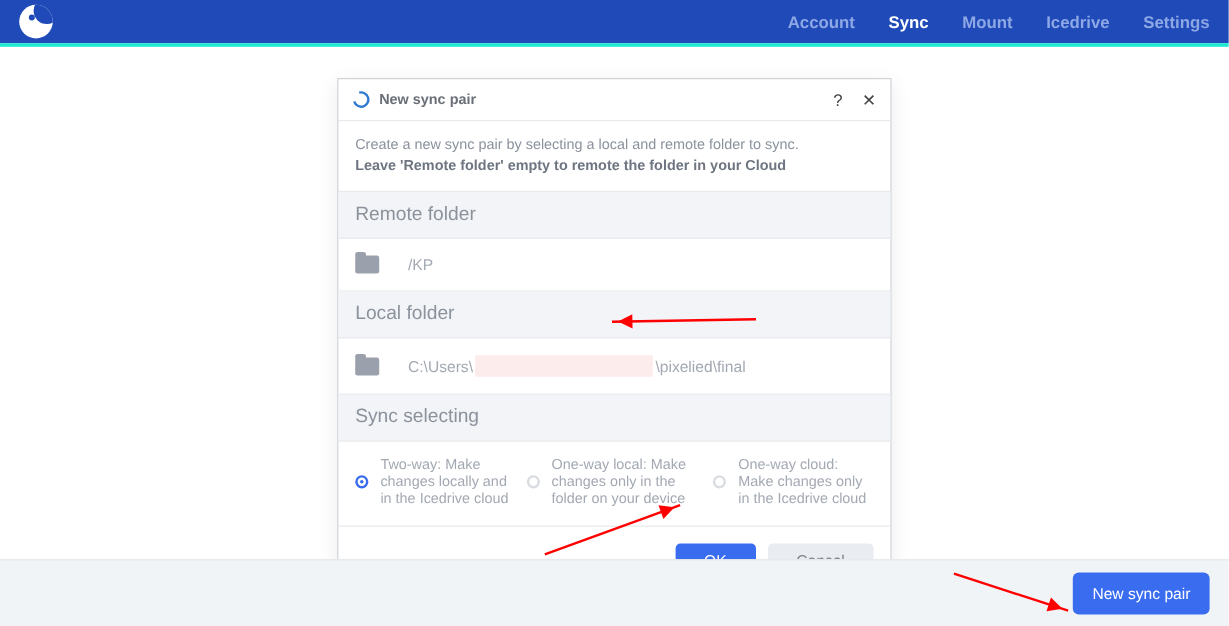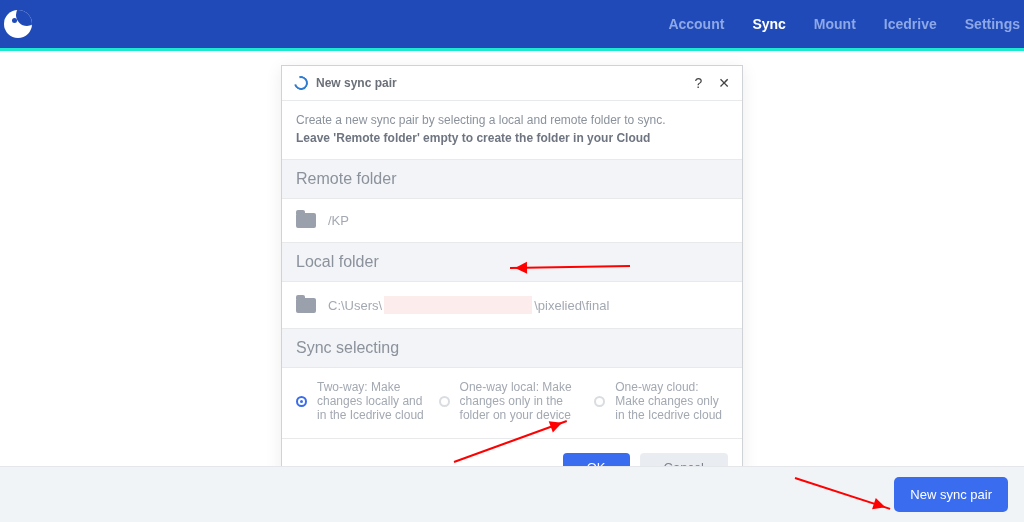--- a/index.html
+++ b/index.html
@@ -6,24 +6,24 @@
   body {
     font-family: -apple-system, BlinkMacSystemFont, "Segoe UI", Arial, sans-serif;
     background: #ffffff;
     width: 1024px;
     height: 522px;
     overflow: hidden;
     position: relative;
   }
   .topbar {
     background: #1f4ab8;
-    height: 48px;
-    display: flex;
-    align-items: center;
-    padding: 0 4px;
+    height: 36px;
+    display: flex;
+    align-items: center;
+    padding: 0 16px;
     position: relative;
   }
   .topbar::after {
     content: "";
     position: absolute;
     left: 0; right: 0; bottom: -3px;
     height: 3px;
     background: #1de9d0;
   }
   .logo {
@@ -116,21 +116,21 @@
     background: #f2f4f7;
     padding: 10px 14px;
     color: #8b929c;
     font-size: 16px;
     border-bottom: 1px solid #e8e9eb;
   }
   .folder-row {
     display: flex;
     align-items: center;
     padding: 14px 14px;
-    gap: 12px;
+    gap: 24px;
     border-bottom: 1px solid #e8e9eb;
   }
   .folder-icon {
     width: 20px; height: 15px;
     background: #9aa1ac;
     border-radius: 2px;
     position: relative;
   }
   .folder-icon::before {
     content: "";
@@ -258,21 +258,21 @@
       <span class="dialog-icon"></span>
       <span class="dialog-title">New sync pair</span>
       <div class="dialog-title-actions">
         <span class="help-icon">?</span>
         <span class="close-icon">✕</span>
       </div>
     </div>
 
     <div class="dialog-desc">
       <span>Create a new sync pair by selecting a local and remote folder to sync.</span>
-      <strong>Leave 'Remote folder' empty to create the folder in your Cloud</strong>
+      <strong>Leave 'Remote folder' empty to remote the folder in your Cloud</strong>
     </div>
 
     <div class="section-header">Remote folder</div>
     <div class="folder-row">
       <span class="folder-icon"></span>
       <span class="folder-path">/KP</span>
     </div>
 
     <div class="section-header">Local folder</div>
     <div class="folder-row">

